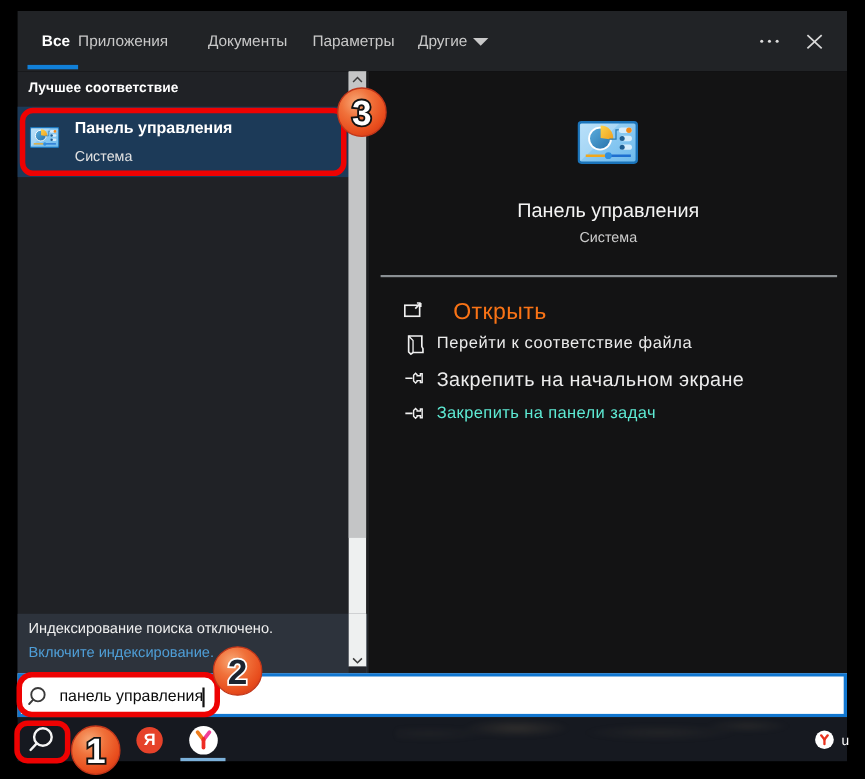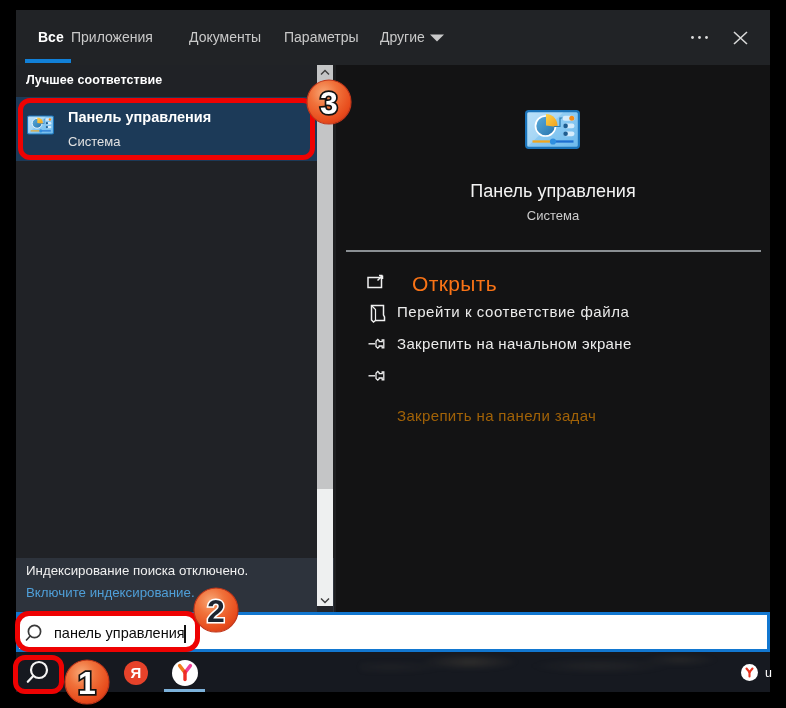--- a/index.html
+++ b/index.html
@@ -103,26 +103,26 @@
   <div class="abs" style="left:397px;top:272px;font-size:21px;color:#f97316;letter-spacing:0.35px;margin-left:15px;">Открыть</div>
   <svg class="abs" style="left:370px;top:304px;" width="16" height="19">
     <path d="M1.5,1.5 L13.5,1.5 L13.5,11 L14.5,13 L14.5,16.5 L5.5,16.5 L3.5,18 L1.5,16 Z" fill="none" stroke="#f0f0f0" stroke-width="1.5"></path>
     <path d="M1.5,1.5 L5.5,5.5 L5.5,16.5" fill="none" stroke="#f0f0f0" stroke-width="1.2"></path>
   </svg>
   <div class="abs" style="left:397px;top:303px;font-size:15px;color:#ececec;letter-spacing:0.55px;">Перейти к соответствие файла</div>
   <svg class="abs" style="left:368px;top:338px;" width="18" height="12">
     <path d="M0.5,5.8 L7,5.8" stroke="#f0f0f0" stroke-width="1.4"></path>
     <path d="M8,3.2 L9.8,1.4 L11.2,2.8 L11.2,3.6 L14.2,3.6 L14.2,1.8 L15.8,1.8 L15.8,9.8 L14.2,9.8 L14.2,8 L11.2,8 L11.2,8.8 L9.8,10.2 L8,8.4 Z" fill="none" stroke="#f0f0f0" stroke-width="1.3"></path>
   </svg>
-  <div class="abs" style="left:397px;top:335px;font-size:15px;color:#ececec;letter-spacing:0.35px;">Закрепить на начальном экране</div>
+  <div class="abs" style="left:397px;top:335px;font-size:18px;color:#ececec;letter-spacing:0.35px;">Закрепить на начальном экране</div>
   <svg class="abs" style="left:368px;top:370px;" width="18" height="12">
     <path d="M0.5,5.8 L7,5.8" stroke="#f0f0f0" stroke-width="1.4"></path>
     <path d="M8,3.2 L9.8,1.4 L11.2,2.8 L11.2,3.6 L14.2,3.6 L14.2,1.8 L15.8,1.8 L15.8,9.8 L14.2,9.8 L14.2,8 L11.2,8 L11.2,8.8 L9.8,10.2 L8,8.4 Z" fill="none" stroke="#f0f0f0" stroke-width="1.3"></path>
   </svg>
-  <div class="abs" style="left:397px;top:367px;font-size:15px;color:#a16207;letter-spacing:0.35px;margin-top:40px;">Закрепить на панели задач</div>
+  <div class="abs" style="left:397px;top:367px;font-size:15px;color:#5eead4;letter-spacing:0.35px;">Закрепить на панели задач</div>
 
   <div class="abs" style="left:16px;top:558px;width:318px;height:54px;background:#2d333c;"></div>
   <div class="abs" style="left:26px;top:585px;font-size:13.3px;color:#4f9fd8;">Включите индексирование.</div>
   <div class="abs" style="left:26px;top:563px;font-size:13.3px;color:#f0f0f0;">Индексирование поиска отключено.</div>
   <div class="abs" style="left:317px;top:558px;width:16px;height:48px;background:#eef0f0;"></div>
   <div class="abs" style="left:317px;top:606px;width:16px;height:6px;background:#23252a;"></div>
   <svg class="abs" style="left:320px;top:597px;" width="10" height="7">
       <path d="M1,1.5 L5,5.5 L9,1.5" stroke="#3c3c3c" stroke-width="1.4" fill="none"></path>
     </svg>
 

